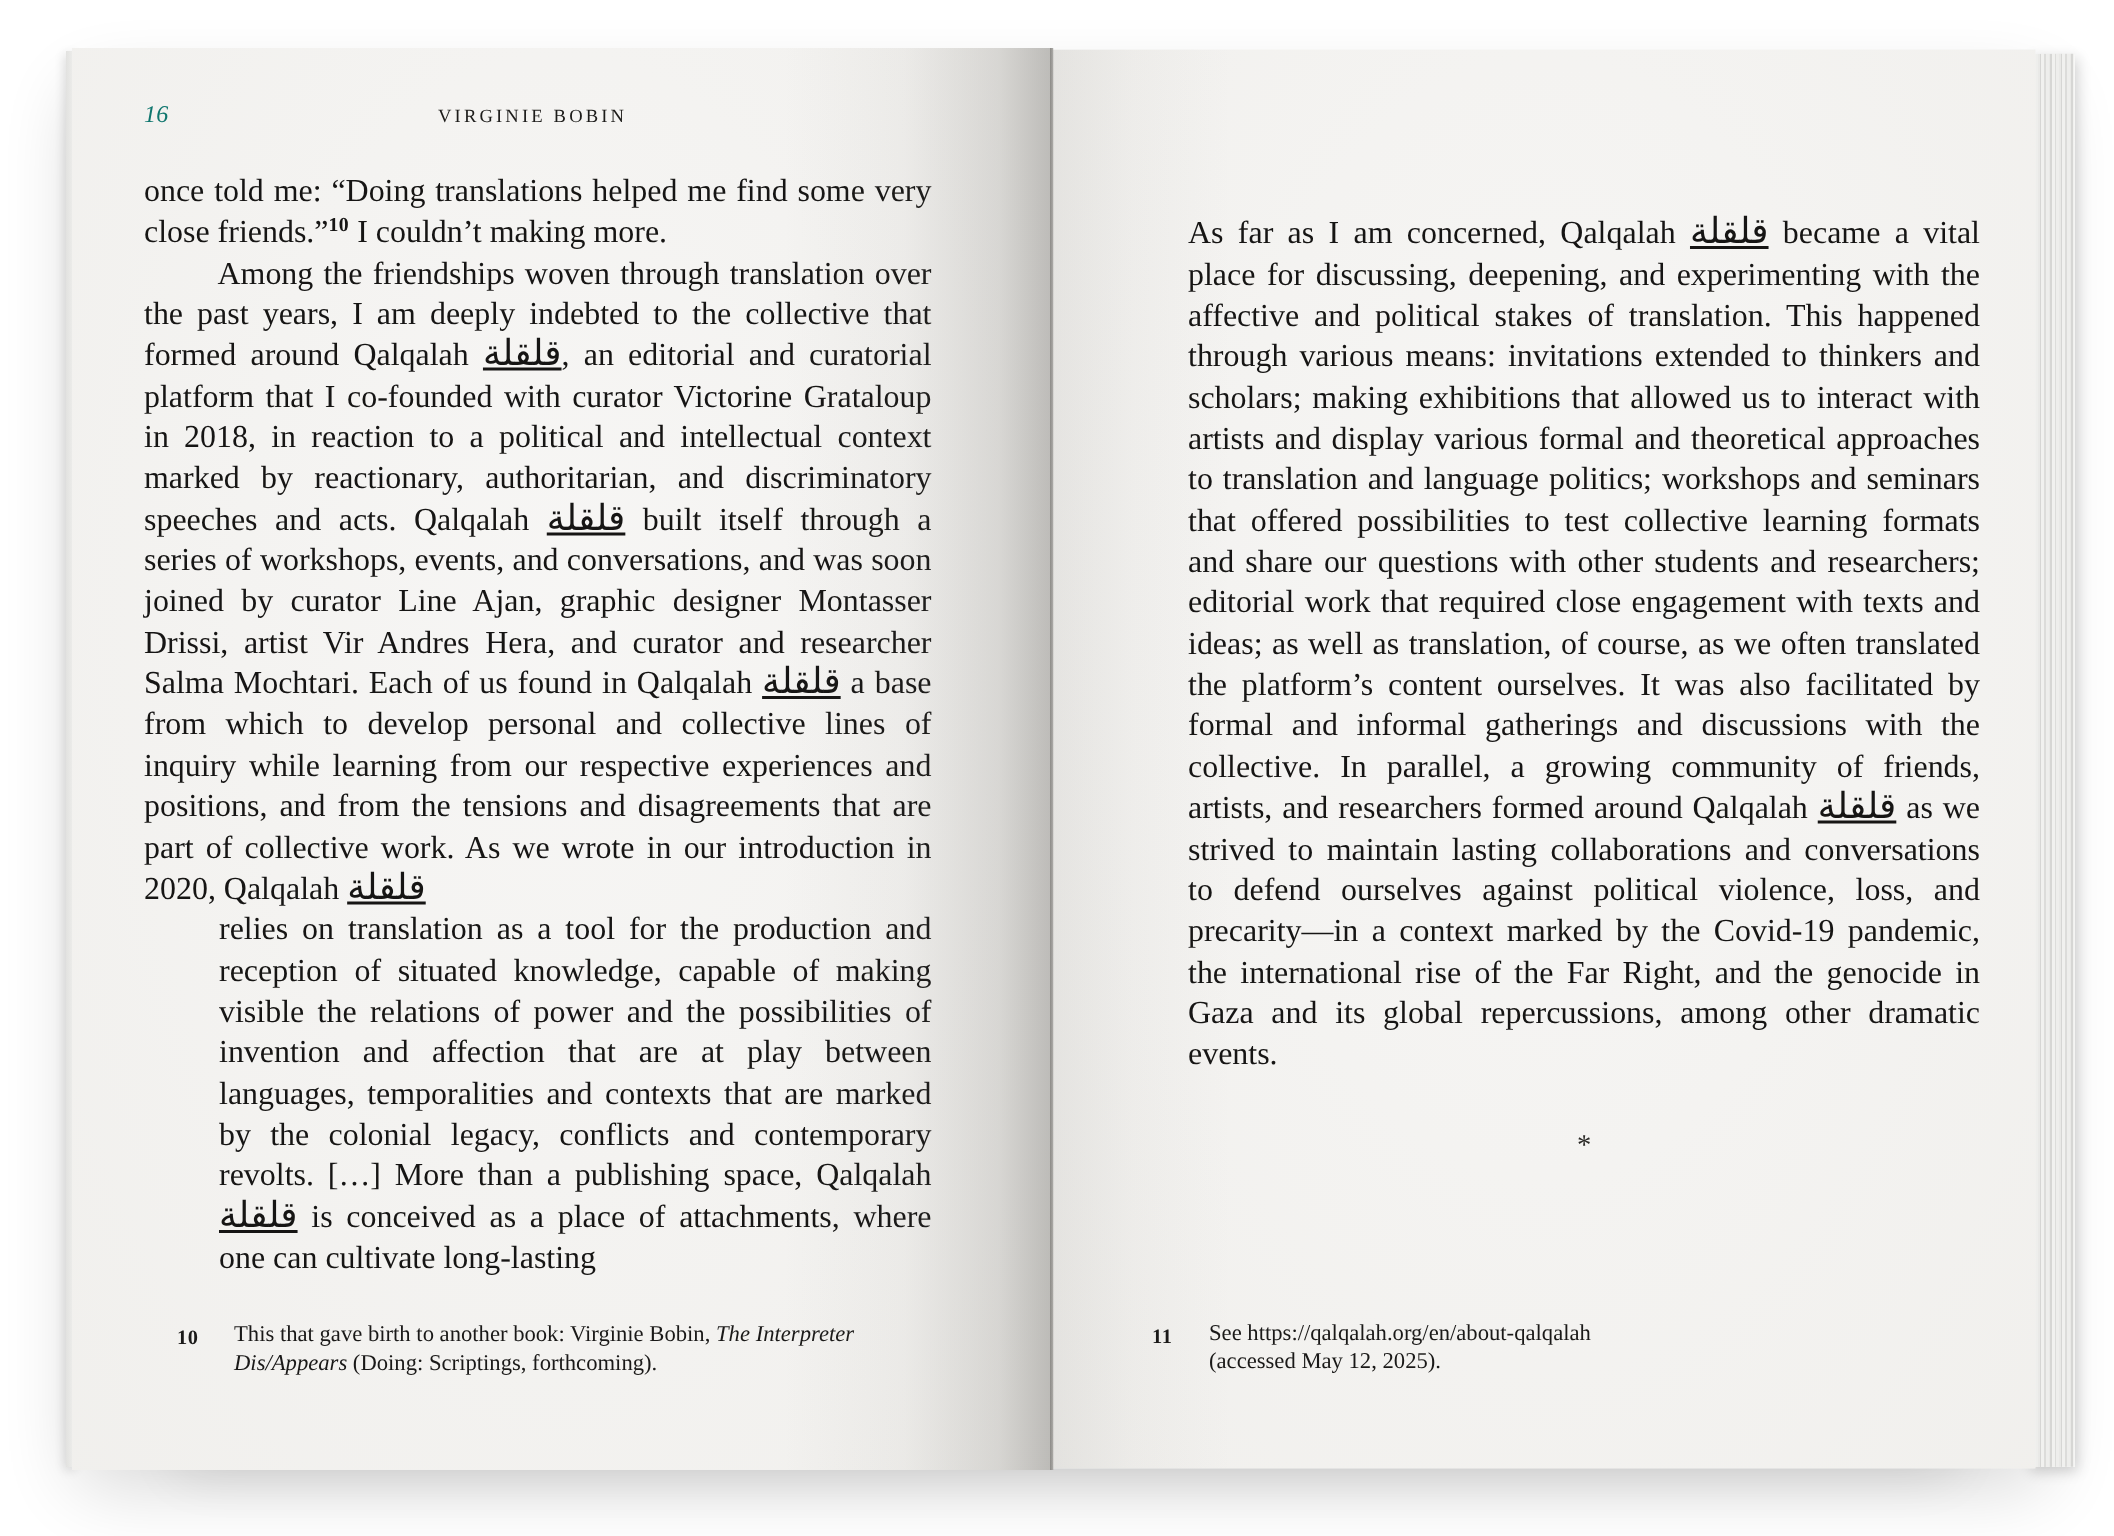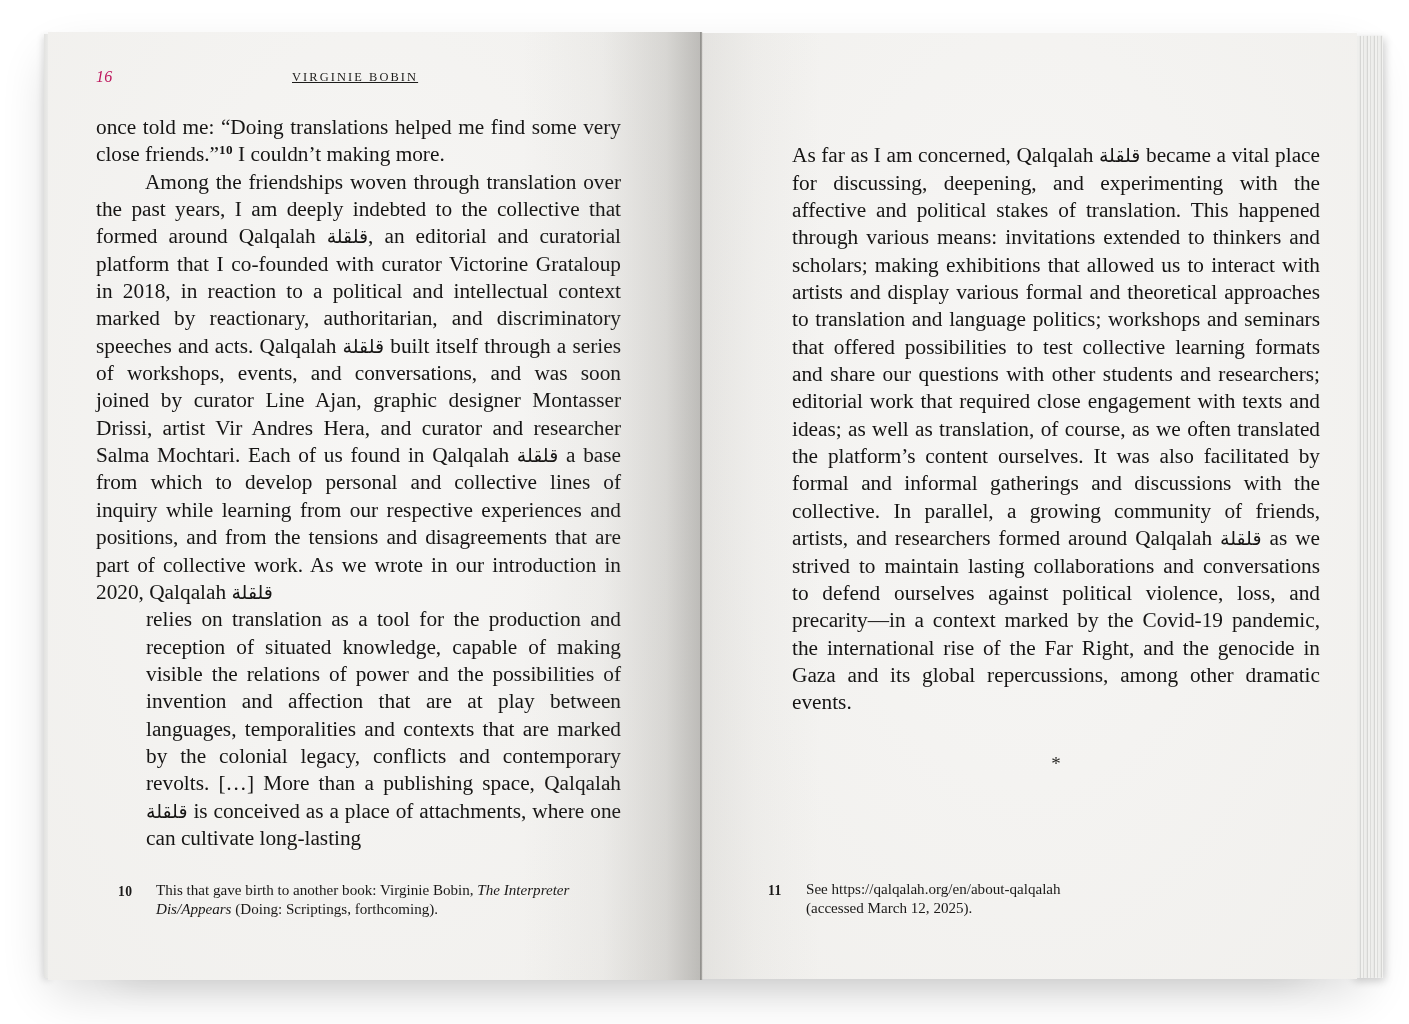--- a/index.html
+++ b/index.html
@@ -144,35 +144,34 @@
     left: 0;
     width: 100%;
     height: 18px;
     font-size: 13.5px;
   }
   .folio {
     position: absolute;
     top: 0;
     font-style: italic;
     font-size: 16px;
-    color: #be185d;
+    color: #0f766e;
     letter-spacing: 0.2px;
   }
   .page.left .folio  { left: 0; }
   .page.right .folio { right: 0; }
 
   .running-title {
     position: absolute;
     top: 2px;
     font-size: 12.4px;
     letter-spacing: 2.1px;
     color: #1d1c1a;
     white-space: nowrap;
     font-variant: normal;
-    text-decoration: underline;
   }
   .page.left  .running-title { left: 196px; }
   .page.right .running-title { left: 18px; }
 
   .body-block {
     position: absolute;
     top: 82px;
     left: 0;
     width: 100%;
   }
@@ -196,22 +195,23 @@
     padding-left: 50px;
     font-size: 21.3px;
     line-height: 27.35px;
     color: #161514;
     text-align: justify;
     hyphens: none;
   }
 
   .ar {
     font-family: "DejaVu Sans", sans-serif;
-    font-size: 19px;
+    font-size: 24px;
     line-height: 1;
+    text-decoration: underline;
   }
 
   sup.fn {
     font-size: 0.62em;
     vertical-align: 0.52em;
     font-weight: 700;
     letter-spacing: 0.3px;
     line-height: 0;
   }
 
@@ -314,20 +314,20 @@
         <p class="body" style="margin-top:27.35px;"><span>As far as I am concerned, Qalqalah </span><span class="ar">قلقلة</span><span> became a vital place for discussing, deepening, and experimenting with the affective and political stakes of translation. This happened through various means: invitations extended to thinkers and scholars; making exhibitions that allowed us to interact with artists and display various formal and theoretical approaches to translation and language politics; workshops and seminars that offered possibilities to test collective learning formats and share our questions with other students and researchers; editorial work that required close engagement with texts and ideas; as well as translation, of course, as we often translated the platform’s content ourselves. It was also facilitated by formal and informal gatherings and discussions with the collective. In parallel, a growing community of friends, artists, and researchers formed around Qalqalah </span><span class="ar">قلقلة</span><span> as we strived to maintain lasting collaborations and conversations to defend ourselves against political violence, loss, and precarity—in a context marked by the Covid-19 pandemic, the international rise of the Far Right, and the genocide in Gaza and its global repercussions, among other dramatic events.</span></p>
 
         <p class="asterisk">*</p>
 
       </div>
     </div>
 
     <div class="footnotes">
       <div class="fn-row">
         <span class="fn-num">11</span>
-        <span class="fn-text"><span>See https://qalqalah.org/en/about-qalqalah</span><br><span>(accessed March 12, 2025).</span></span>
+        <span class="fn-text"><span>See https://qalqalah.org/en/about-qalqalah</span><br><span>(accessed May 12, 2025).</span></span>
       </div>
     </div>
   </div>
 
   <div class="spine-line"></div>
 
 </div>
 
 </body></html>

